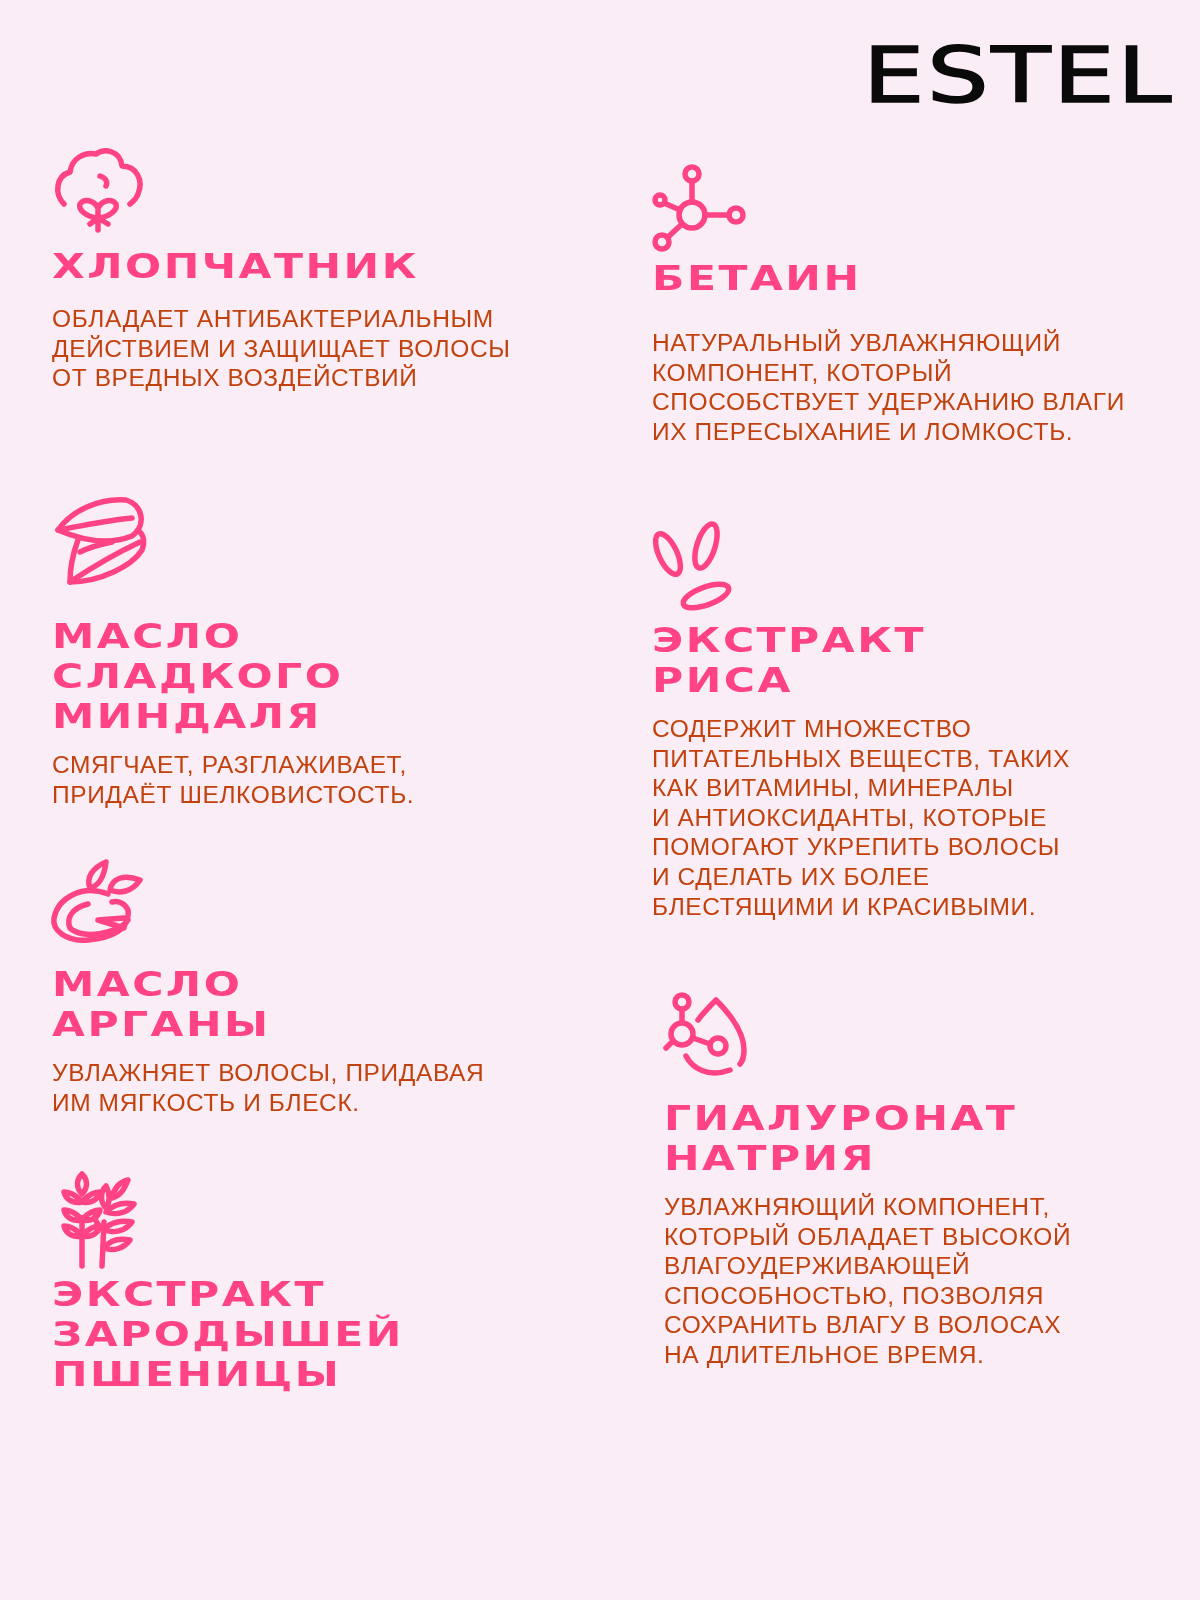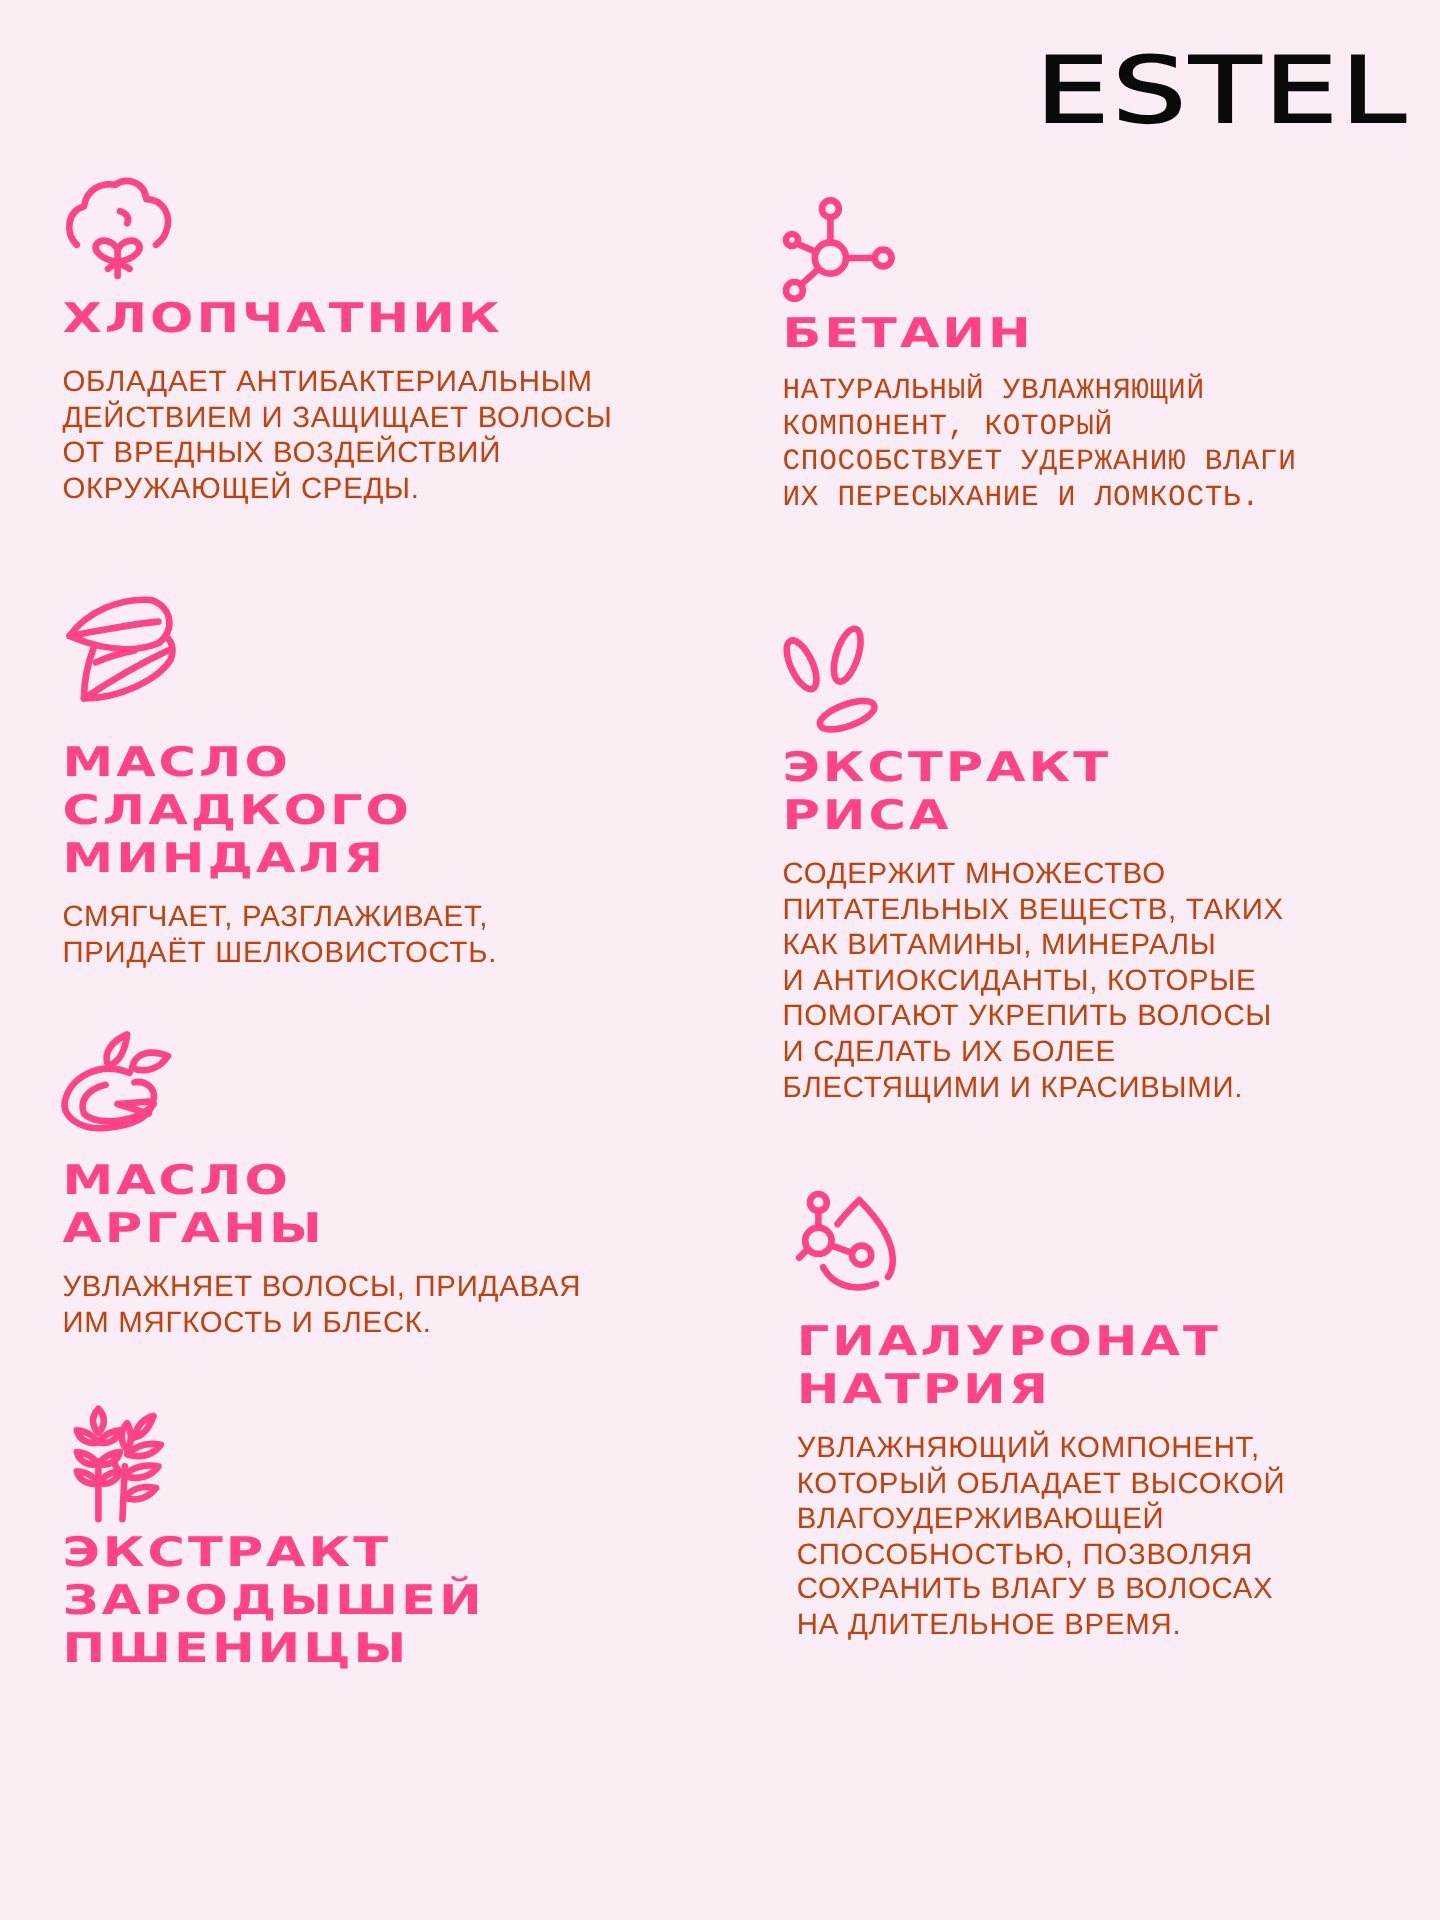--- a/index.html
+++ b/index.html
@@ -55,42 +55,41 @@
       <path class="s" d="M46 62 C42 54 32 52 28 58 C26 64 34 70 44 72 M46 62 C50 54 60 52 64 58 C66 64 58 70 48 72 M46 62 L46 84 M38 78 L46 72 L56 78"></path>
     </svg>
   </span>
   <div class="title" style="margin-top:8px;">
     <span>ХЛОПЧАТНИК</span>
   </div>
   <div class="desc" style="margin-top:18px;">
     <span>ОБЛАДАЕТ АНТИБАКТЕРИАЛЬНЫМ</span>
     <span>ДЕЙСТВИЕМ И ЗАЩИЩАЕТ ВОЛОСЫ</span>
     <span>ОТ ВРЕДНЫХ ВОЗДЕЙСТВИЙ</span>
-    <span>ОКРУЖАЮЩЕЙ СРЕДЫ.</span>
   </div>
 </div>
 
 <div class="item" style="left:652px; top:160px;">
   <span class="icon" style="width:96px;height:92px;">
     <svg viewBox="0 0 96 92">
       <circle class="s" cx="40" cy="14" r="7"></circle>
       <line class="s" x1="40" y1="21" x2="40" y2="42"></line>
       <circle class="s" cx="40" cy="55" r="13"></circle>
       <circle class="s" cx="8" cy="40" r="5"></circle>
       <line class="s" x1="12" y1="43" x2="28" y2="50"></line>
       <circle class="s" cx="84" cy="55" r="7"></circle>
       <line class="s" x1="53" y1="55" x2="77" y2="55"></line>
       <circle class="s" cx="10" cy="82" r="7"></circle>
       <line class="s" x1="16" y1="77" x2="30" y2="64"></line>
     </svg>
   </span>
   <div class="title" style="margin-top:6px;">
     <span>БЕТАИН</span>
   </div>
-  <div class="desc" style="margin-top:14px;font-family:Liberation Mono, monospace;">
+  <div class="desc" style="margin-top:30px;">
     <span>НАТУРАЛЬНЫЙ УВЛАЖНЯЮЩИЙ</span>
     <span>КОМПОНЕНТ, КОТОРЫЙ</span>
     <span>СПОСОБСТВУЕТ УДЕРЖАНИЮ ВЛАГИ</span>
     <span>ИХ ПЕРЕСЫХАНИЕ И ЛОМКОСТЬ.</span>
   </div>
 </div>
 
 <div class="item" style="left:52px; top:496px;">
   <span class="icon" style="width:96px;height:92px;">
     <svg viewBox="0 0 96 92">

